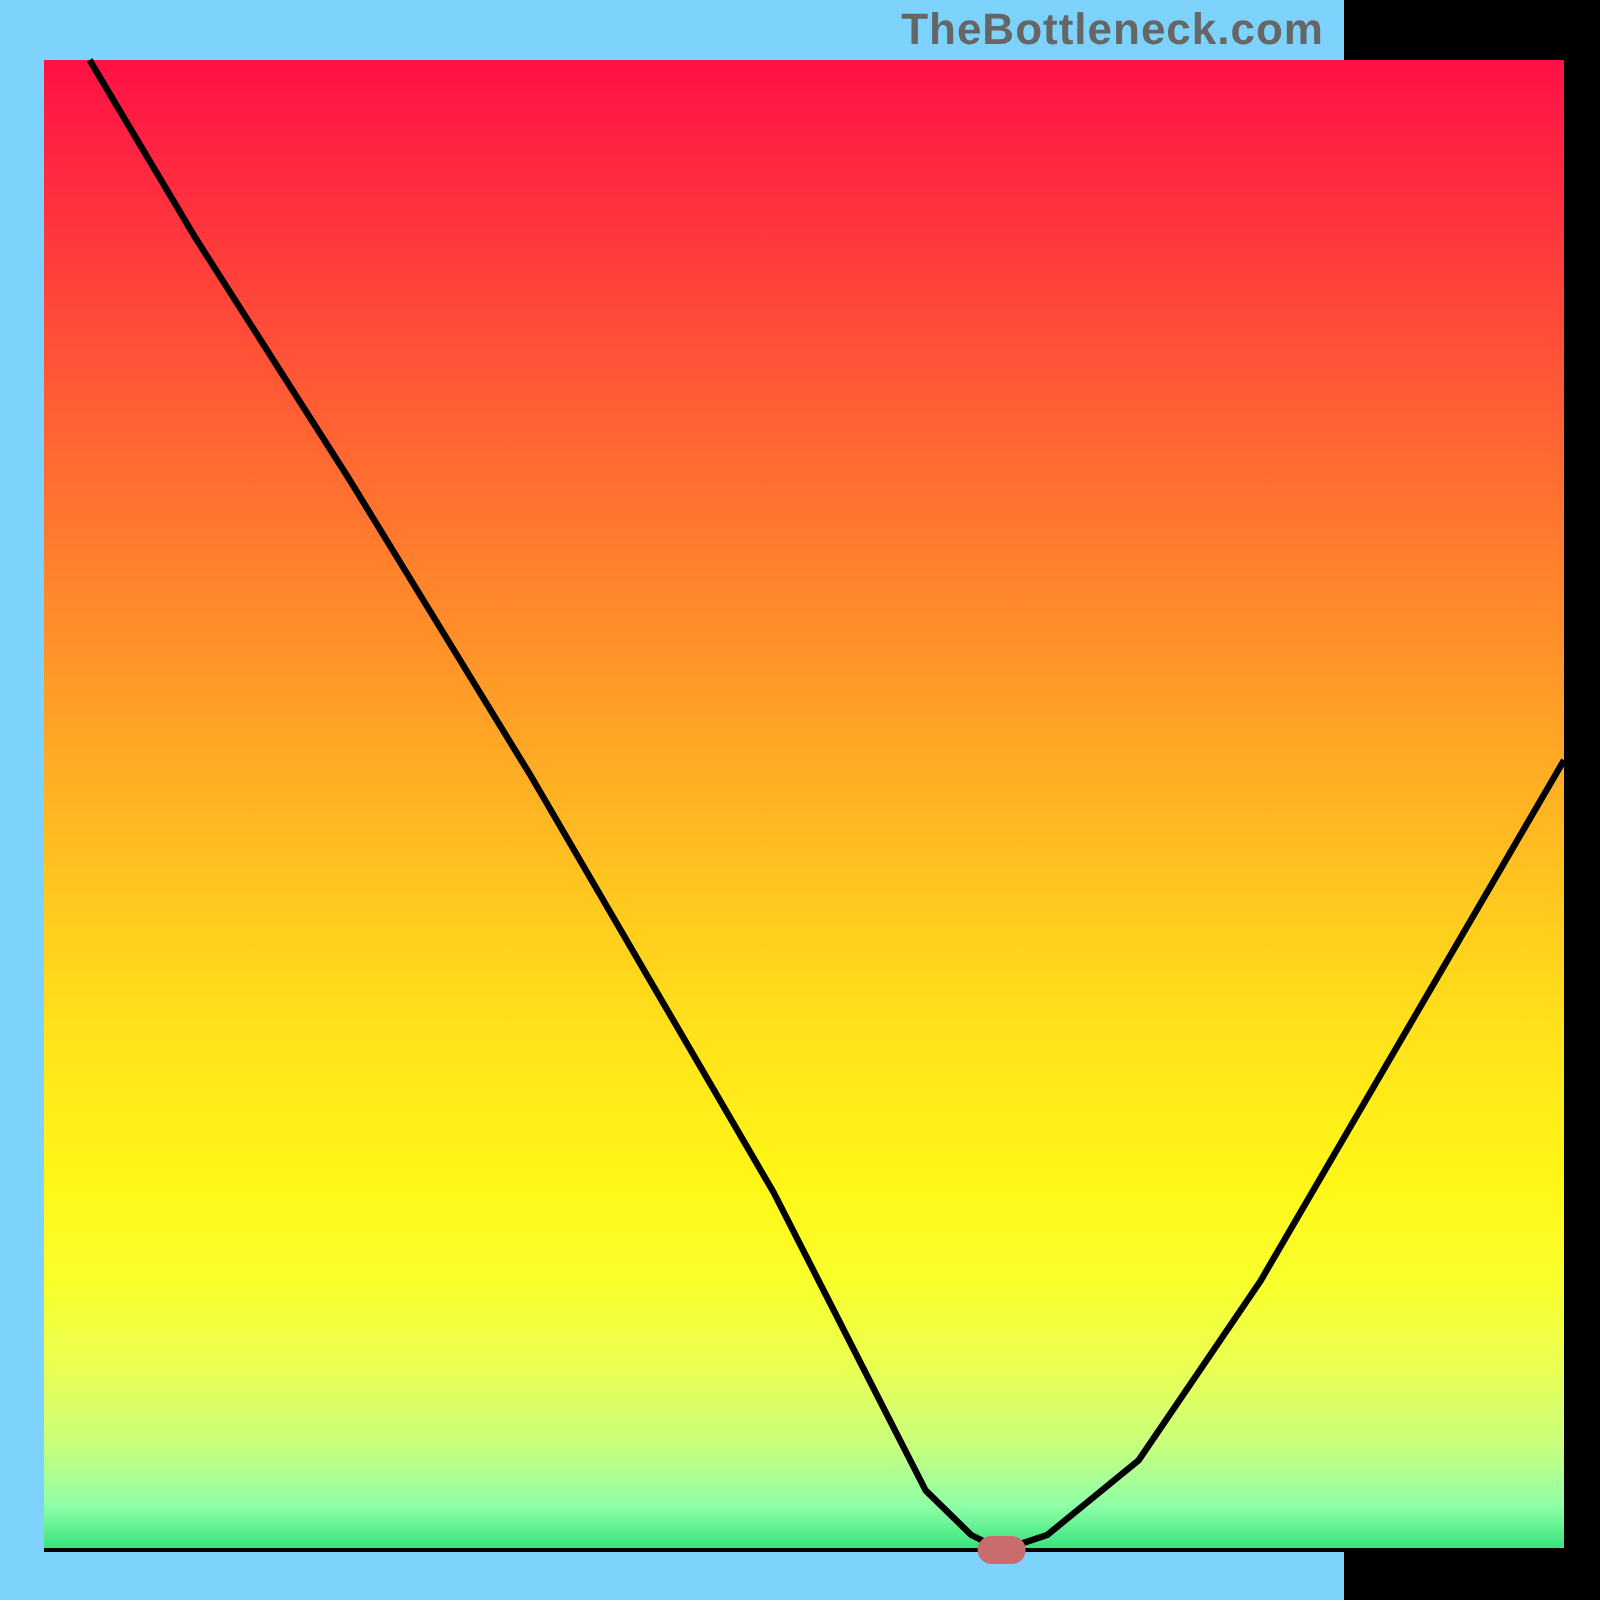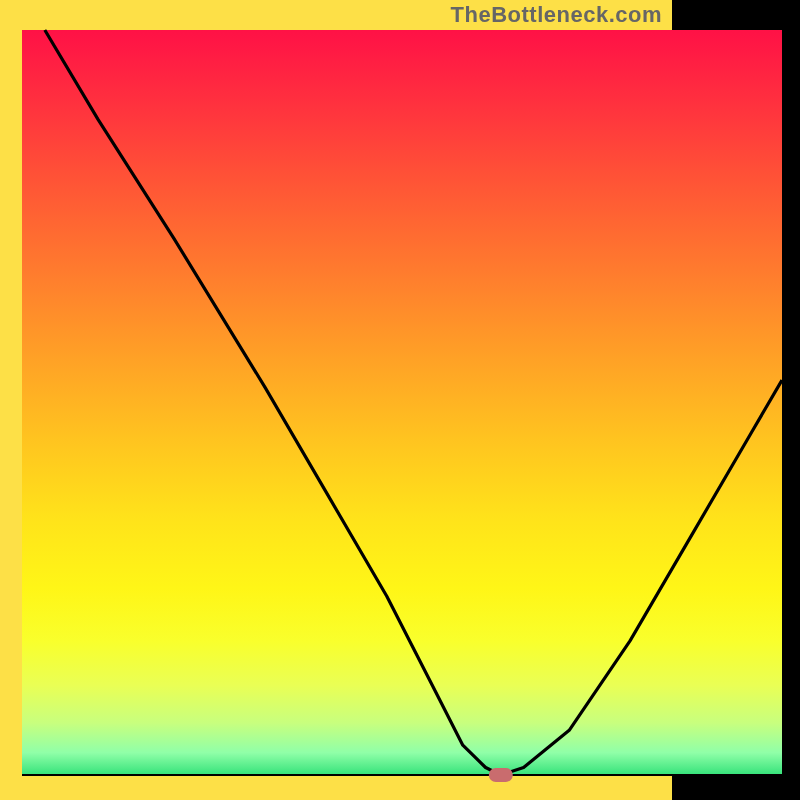--- a/index.html
+++ b/index.html
@@ -8,21 +8,21 @@
     width: 800px;
     height: 800px;
     background: #000;
     overflow: hidden;
     font-family: Arial, Helvetica, sans-serif;
   }
   .stage {
     position: relative;
     width: 672px;
     height: 800px;
-    background: #fde047;
+    background: #7dd3fc;
     text-decoration: underline;
   }
   .watermark {
     position: absolute;
     top: 2px;
     right: 10px;
     color: #666;
     font-size: 22px;
     font-weight: 600;
     letter-spacing: 0.5px;

